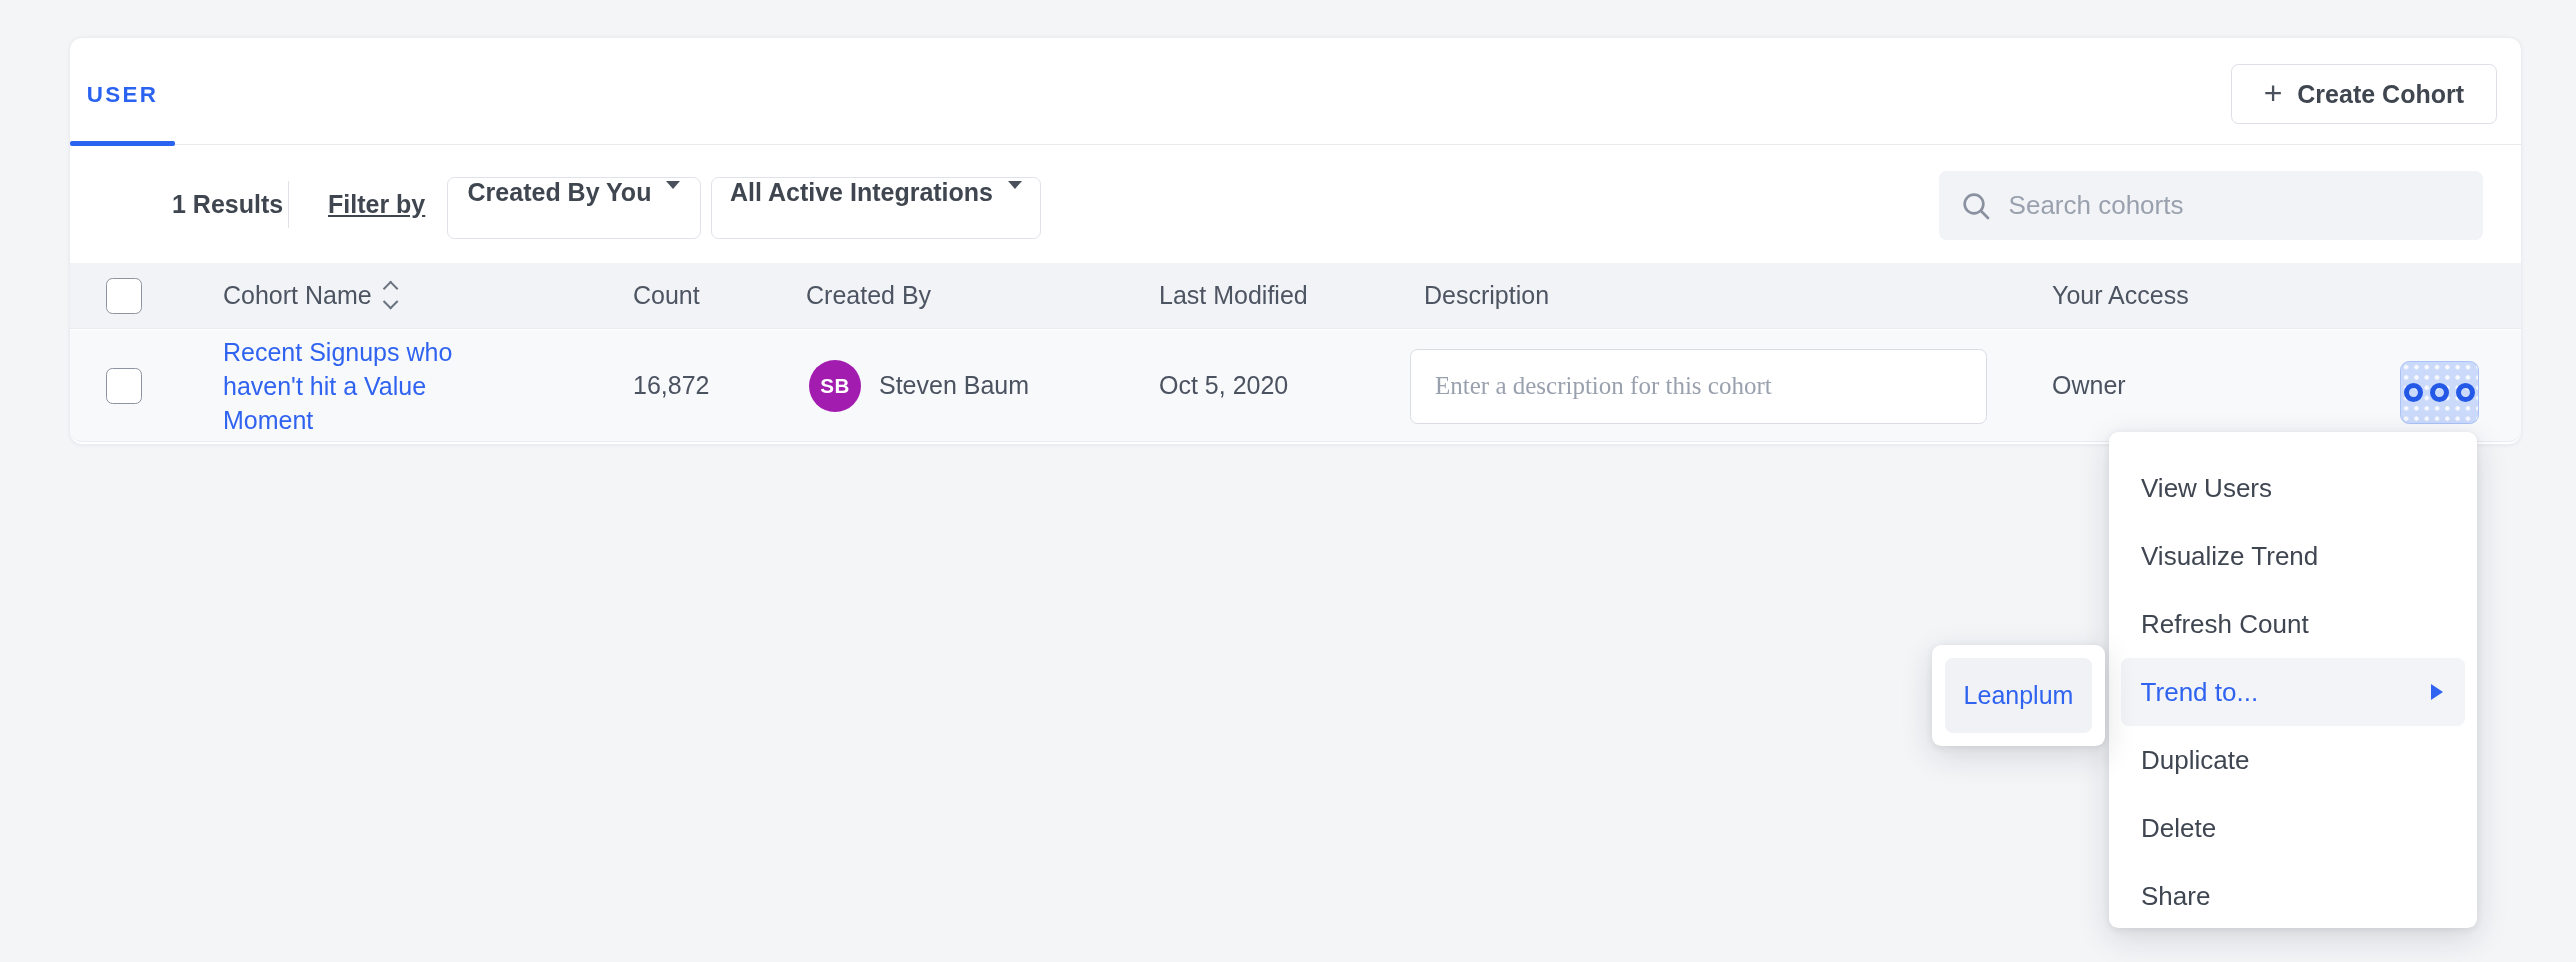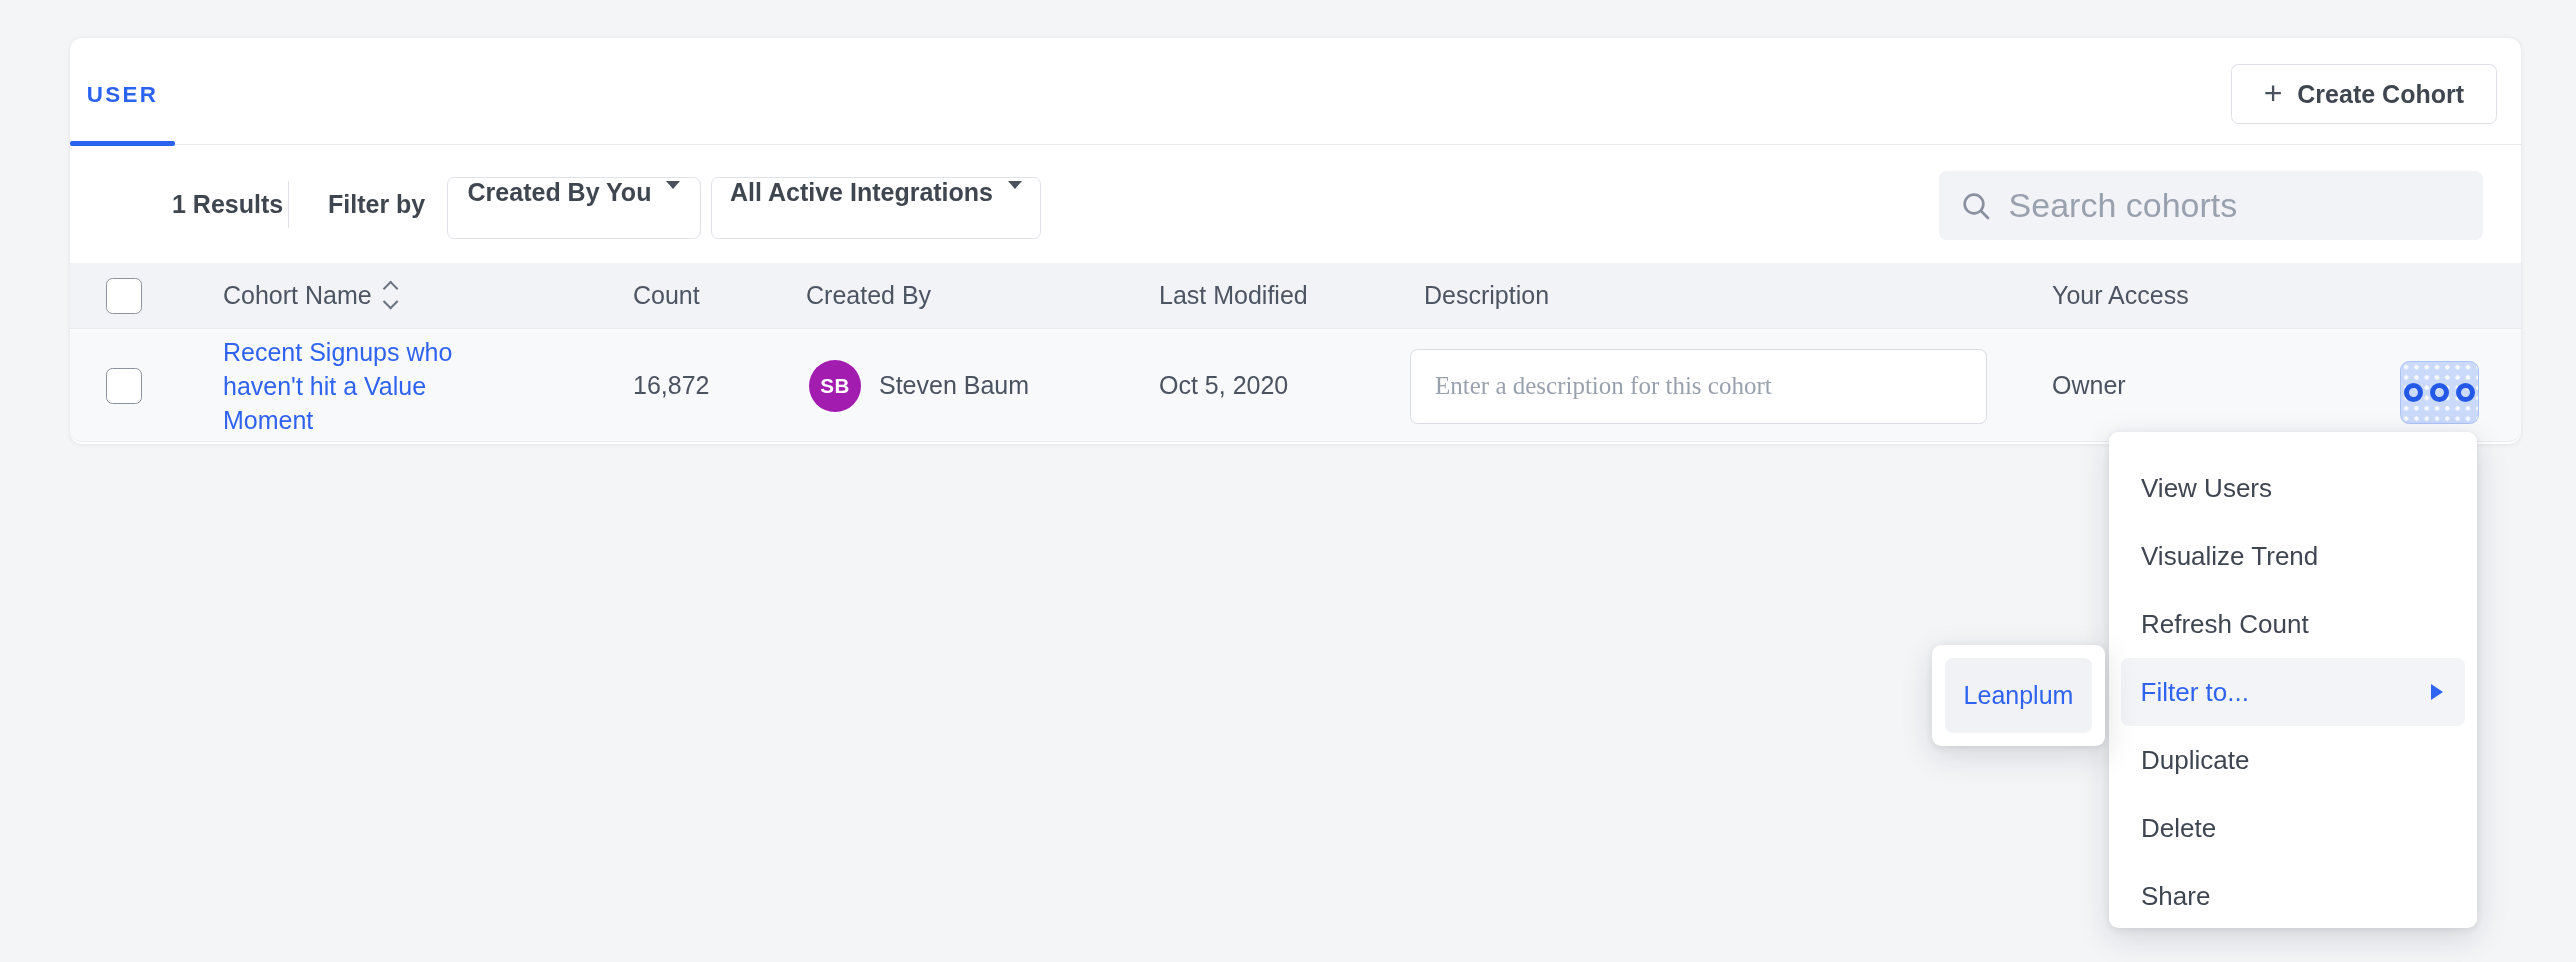--- a/index.html
+++ b/index.html
@@ -41,39 +41,39 @@
     font-size:25px; font-weight:600; color:#3f4650; cursor:pointer;
   }
   .plus-glyph { font-size:32px; font-weight:400; color:#4a515d; line-height:1; margin-top:-2.8px; }
 
   
   .toolbar { position:absolute; left:0; top:107px; width:100%; height:118px; }
   .results-count { position:absolute; left:102px; top:0; height:118px;
     display:flex; align-items:center; font-size:25px; font-weight:600; color:#3f4650; }
   .v-divider { position:absolute; left:218px; top:36px; width:0.9px; height:47px; background:#dfe2e7; }
   .filter-by-label { position:absolute; left:258px; top:0; height:118px;
-    display:flex; align-items:center; font-size:25px; font-weight:600; color:#3f4650; }
+    display:flex; align-items:center; font-size:25px; font-weight:600; color:#3f4650;text-decoration:underline; }
   .dd-btn {
     position:absolute; top:32px; height:62px; background:#fff;
     border:0.9px solid #dfe2e8; border-radius:7.5px;
     display:flex; align-items:flex-start; justify-content:center; gap:15px;
     font-size:25px; font-weight:600; color:#3f4650; cursor:pointer;
   }
   .dd-created { left:377px; width:254px; }
   .dd-integrations { left:641px; width:330px; }
   .caret-down { width:0; height:0; border-left:7.5px solid transparent;
     border-right:7.5px solid transparent; border-top:8.4px solid #4a505c; margin-top:2.8px; }
 
   .searchbox {
     position:absolute; right:38px; top:26px; width:544px; height:69px;
     background:#f2f3f6; border-radius:7.5px; display:flex; align-items:center; padding:0 20.6px;
   }
   .searchbox input {
     border:none; outline:none; background:transparent; flex:1;
-    font-family:"Liberation Sans", sans-serif; font-size:34px; color:#14532d;
+    font-family:"Liberation Sans", sans-serif; font-size:26px; color:#14532d;
   }
   .searchbox input::placeholder { color:#9aa1ae; }
   .search-icon { width:32px; height:32px; margin-right:17px; flex:0 0 auto; }
 
   
   .thead {
     position:absolute; left:0; top:225px; width:100%; height:66px;
     background:#f2f3f6; border-bottom:0.9px solid #e9ebee;
   }
   .trow {
@@ -236,21 +236,21 @@
       </button>
     </div>
 
   </div>
 
   <div class="context-menu">
     <div class="menu-item">View Users</div>
     <div class="menu-item">Visualize Trend</div>
     <div class="menu-item">Refresh Count</div>
     <div class="menu-item highlighted">
-      <span>Filter to...</span>
+      <span>Trend to...</span>
       <span class="submenu-arrow"></span>
     </div>
     <div class="menu-item">Duplicate</div>
     <div class="menu-item">Delete</div>
     <div class="menu-item">Share</div>
   </div>
 
   <div class="submenu">
     <div class="submenu-item">Leanplum</div>
   </div>

